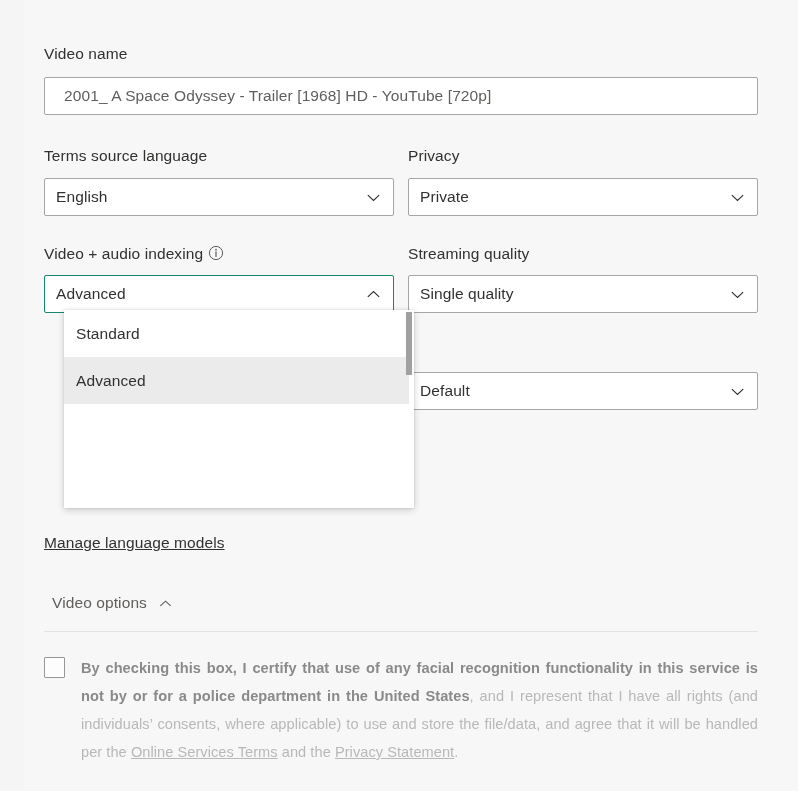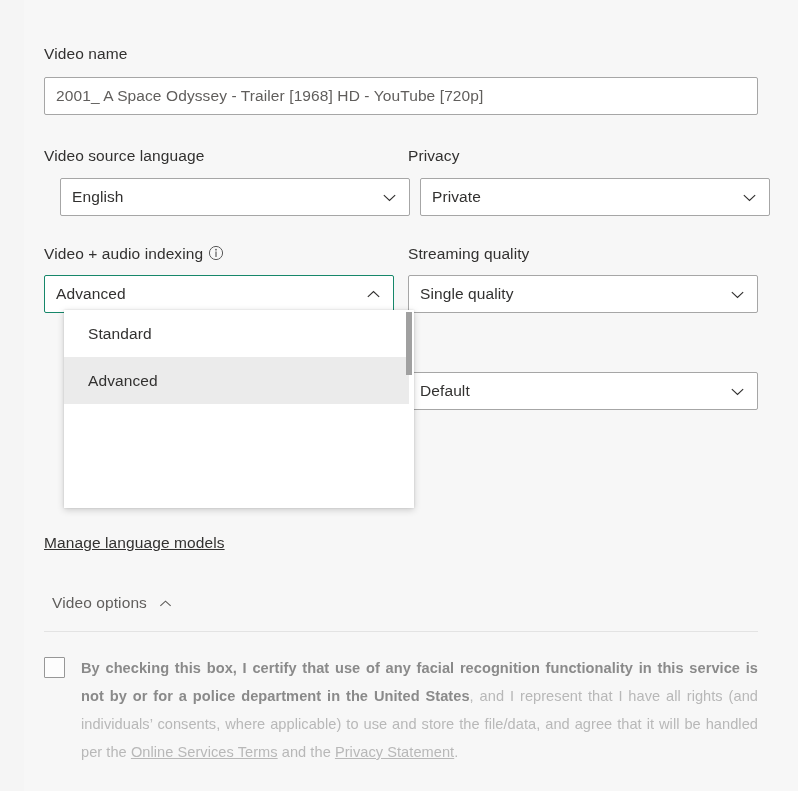--- a/index.html
+++ b/index.html
@@ -42,21 +42,21 @@
   }
 
   
   .text-input {
     box-sizing: border-box;
     width: 714px;
     height: 38px;
     border: 1px solid #a6a6a6;
     background: #ffffff;
     border-radius: 2px;
-    padding: 0 11px;
+    padding: 0 19px;
     font-size: 15.5px;
     color: #605e5c;
     line-height: 36px;
     white-space: nowrap;
     overflow: hidden;
     letter-spacing: 0.1px;
   }
 
   
   .combo {
@@ -103,21 +103,21 @@
     overflow: hidden;
   }
   .dd-list {
     position: relative;
     height: 100%;
   }
   .dd-item {
     height: 47px;
     display: flex;
     align-items: center;
-    padding-left: 24px;
+    padding-left: 12px;
     font-size: 15.5px;
     color: #323130;
     letter-spacing: 0.1px;
     box-sizing: border-box;
   }
   .dd-item.header {
     color: #14866a;
     font-weight: bold;
     padding-left: 13px;
   }
@@ -224,34 +224,34 @@
 </head>
 <body>
 
 <div class="page">
   <div class="form-area">
 
     <div style="position:absolute; left:0; top:44px;" class="field-label">Video name</div>
 
     <div style="position:absolute; left:0; top:77px;" class="text-input" placeholder="Video name">2001_  A Space Odyssey - Trailer [1968] HD - YouTube [720p]</div>
 
-    <div style="position:absolute; left:0; top:146px;" class="field-label">Video source language</div>
-
-    <div style="position:absolute; left:16px; top:178px;" class="combo">
+    <div style="position:absolute; left:0; top:146px;" class="field-label">Terms source language</div>
+
+    <div style="position:absolute; left:0; top:178px;" class="combo">
       <span class="value">English</span>
       <span class="chev">
         <svg viewBox="0 0 18 18" fill="none" stroke="currentColor" stroke-width="1.25">
           <path d="M3 6.5 L9 12 L15 6.5"></path>
         </svg>
       </span>
     </div>
 
     <div style="position:absolute; left:364px; top:146px;" class="field-label">Privacy</div>
 
-    <div style="position:absolute; left:376px; top:178px;" class="combo">
+    <div style="position:absolute; left:364px; top:178px;" class="combo">
       <span class="value">Private</span>
       <span class="chev">
         <svg viewBox="0 0 18 18" fill="none" stroke="currentColor" stroke-width="1.25">
           <path d="M3 6.5 L9 12 L15 6.5"></path>
         </svg>
       </span>
     </div>
 
     <div style="position:absolute; left:0; top:244px;">
       <span class="field-label">Video + audio indexing</span><span class="info-icon"><svg viewBox="0 0 16 16" fill="none" stroke="#5a5a5a" stroke-width="1">

